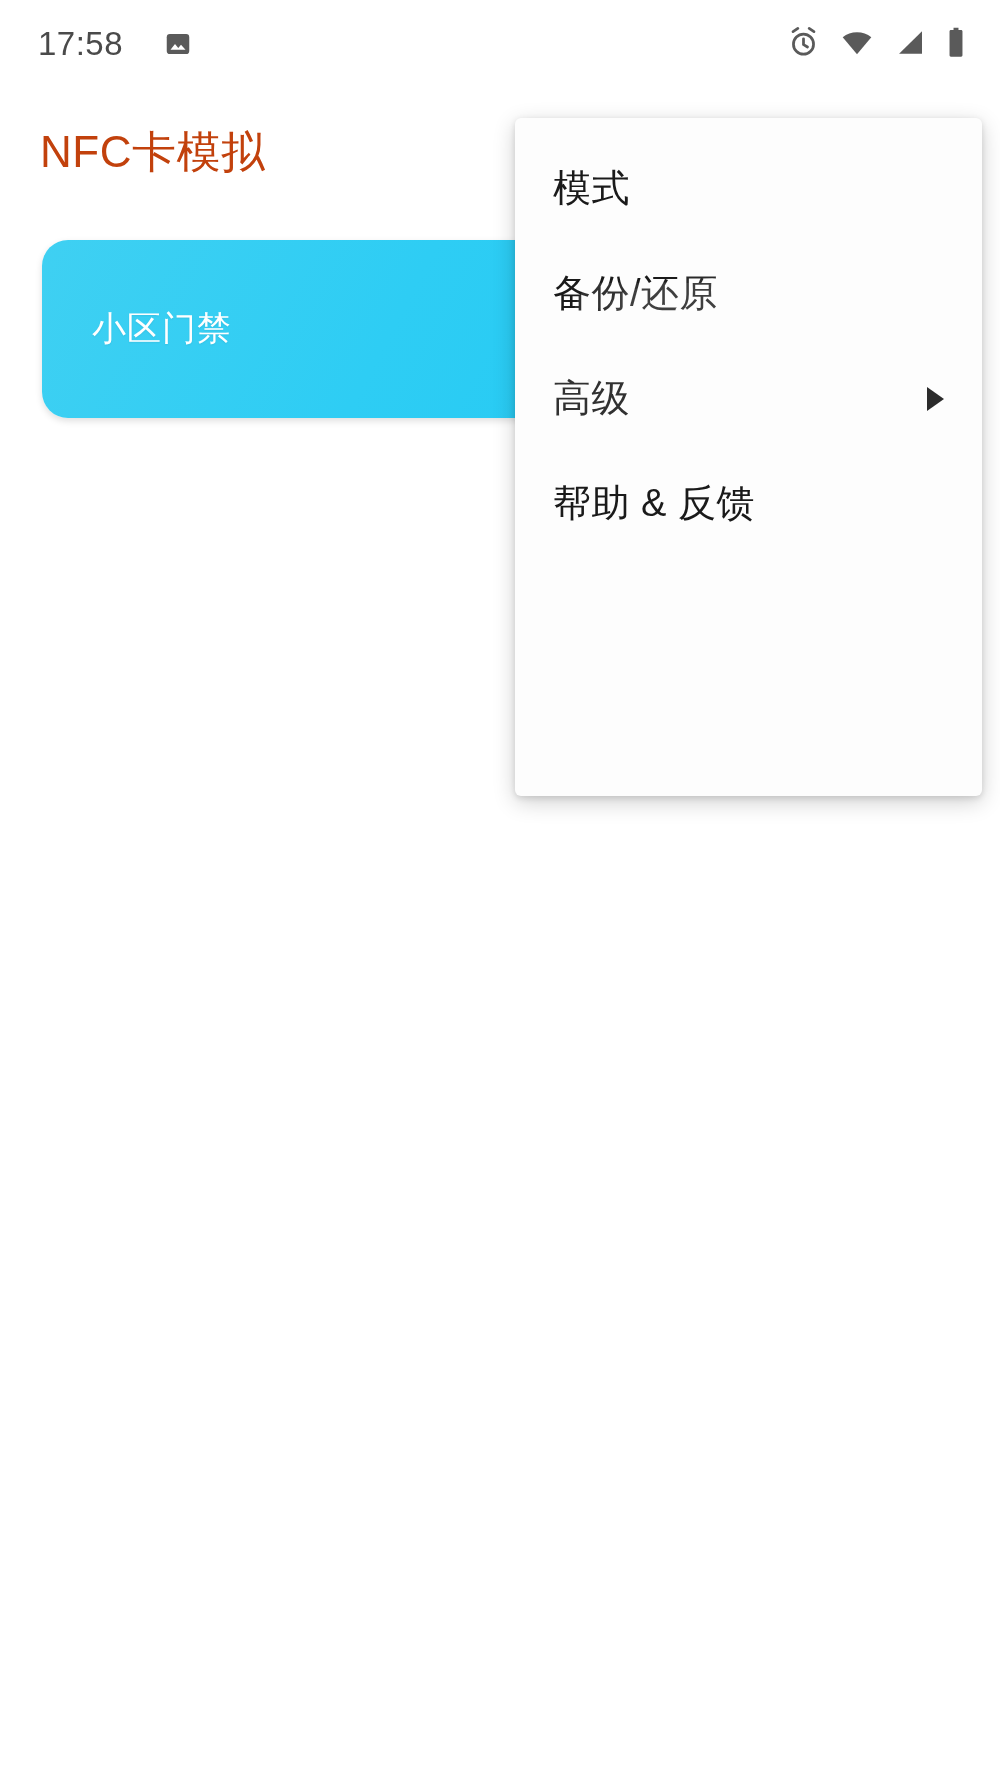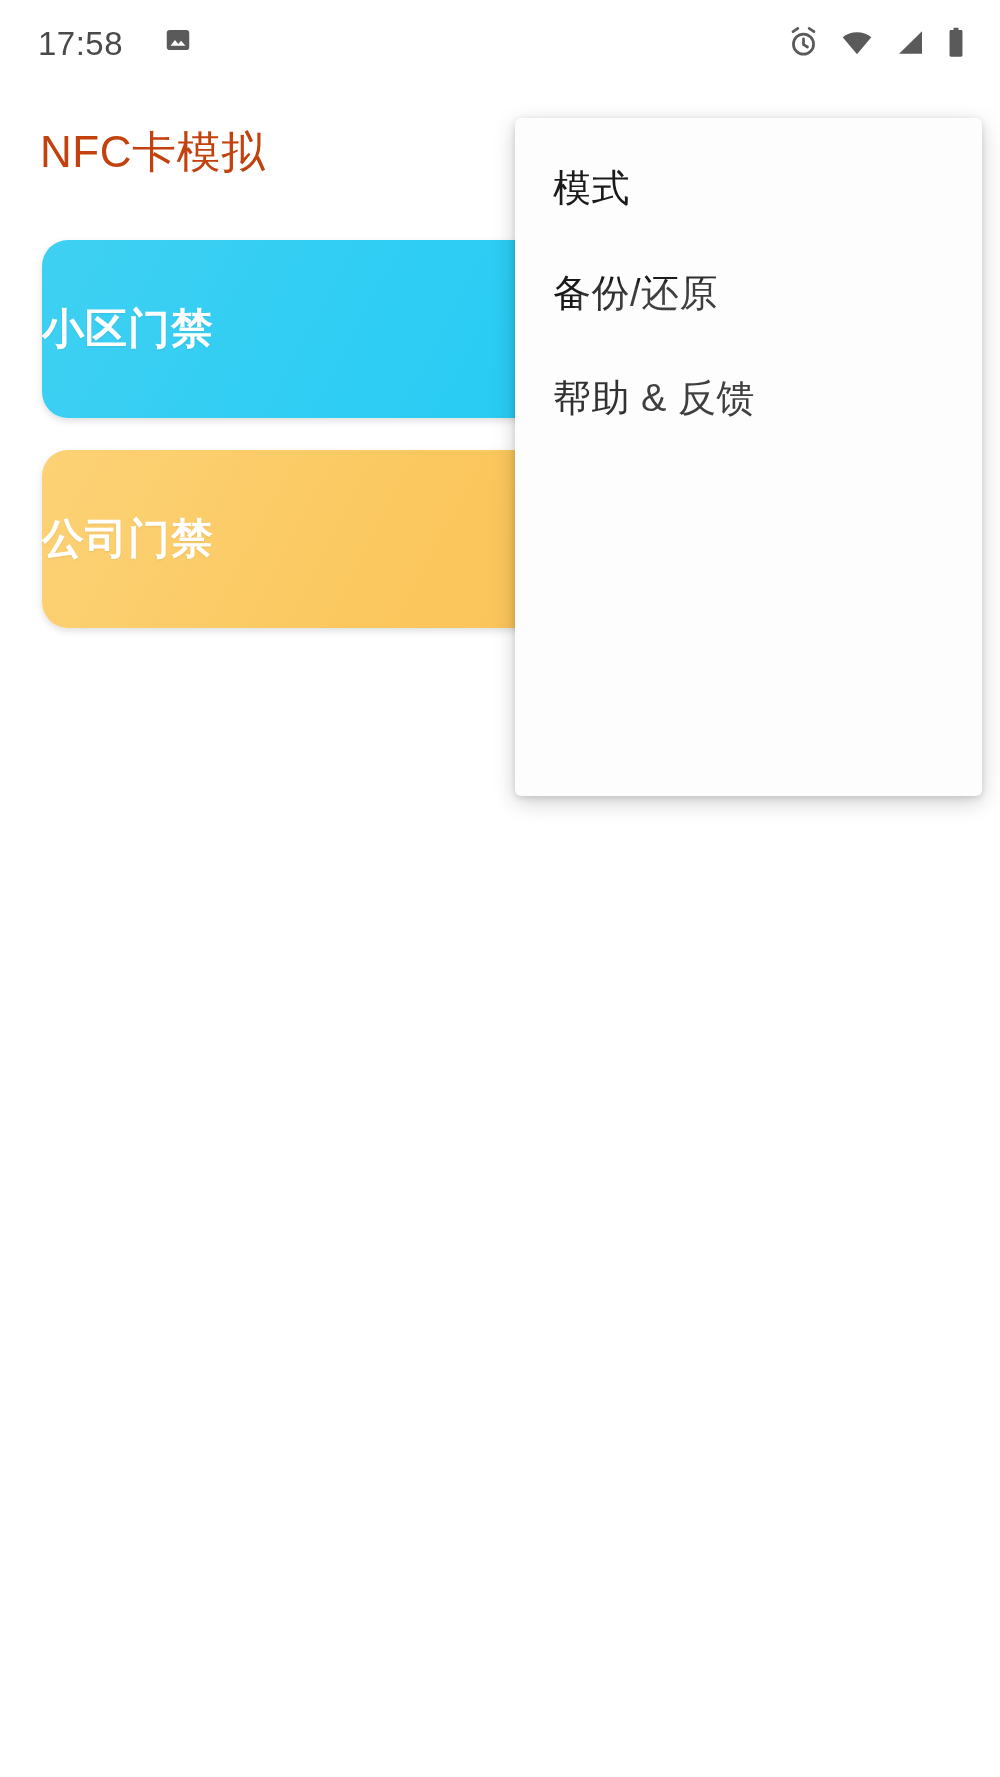--- a/index.html
+++ b/index.html
@@ -15,21 +15,21 @@
     background:#ffffff;
   }
 
   
   #status-bar {
     position:absolute; left:0; top:0;
     width:1000px; height:88px;
     display:flex; align-items:center;
     padding:0 34px 0 38px;
   }
-  #status-left { display:flex; align-items:flex-start; gap:40px; }
+  #status-left { display:flex; align-items:flex-end; gap:40px; }
   #status-clock {
     font-size:33px; color:#4a4a4a; letter-spacing:0.5px;
     font-family:"Liberation Sans","DejaVu Sans",sans-serif;
   }
   #status-right {
     margin-left:auto; display:flex; align-items:center; gap:20px;
   }
   .sb-icon { display:block; }
 
   
@@ -46,21 +46,22 @@
     position:relative;
     width:730px; height:178px;
     border-radius:26px;
     overflow:hidden;
     box-shadow:0 3px 7px rgba(0,0,0,0.13);
     display:flex; align-items:center;
   }
   .card + .card { margin-top:32px; }
   .card-label {
     position:relative; z-index:2;
-    font-size:42px; color:#ffffff; font-weight:700;
+    margin-left:50px;
+    font-size:34px; color:#ffffff; font-weight:400;
     letter-spacing:1px;
     text-shadow:0 1px 2px rgba(0,0,0,0.07);
     white-space:nowrap;
   }
   .card-deco {
     position:absolute; z-index:1;
     right:-60px; bottom:-115px;
     width:290px; height:250px;
     background:rgba(255,255,255,0.10);
     transform:skewX(-18deg);
@@ -149,39 +150,38 @@
   <div id="page-title">NFC卡模拟</div>
 
   <div id="card-list">
 
     <div class="card" id="card-0" style="--card-color: #2ecdf4;">
       <span class="card-deco"></span>
       <span class="card-deco2"></span>
       <span class="card-label">小区门禁</span>
     </div>
 
-    <div class="card" id="card-1" style="--card-color: #fbc85f;">
-      <span class="card-deco"></span>
-      <span class="card-deco2"></span>
-      <span class="card-label">公司门禁</span>
-    </div>
 
   </div>
 
   <div id="popup-menu">
 
     <div class="menu-item">
       <span class="menu-label">模式</span>
     </div>
 
 
     <div class="menu-item">
       <span class="menu-label">备份/还原</span>
     </div>
 
+    <div class="menu-item">
+      <span class="menu-label">高级</span>
+      <span class="submenu-arrow"></span>
+    </div>
 
     <div class="menu-item">
       <span class="menu-label">帮助 &amp; 反馈</span>
     </div>
 
 
   </div>
 
 </div>
 

